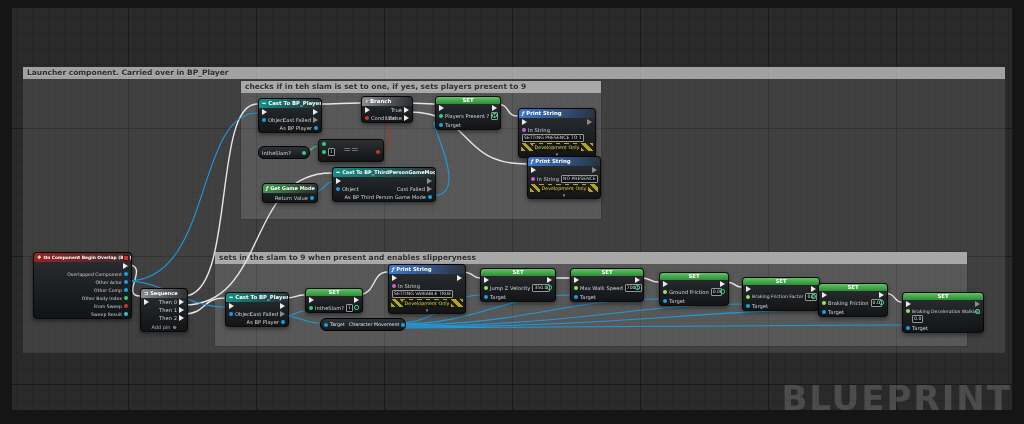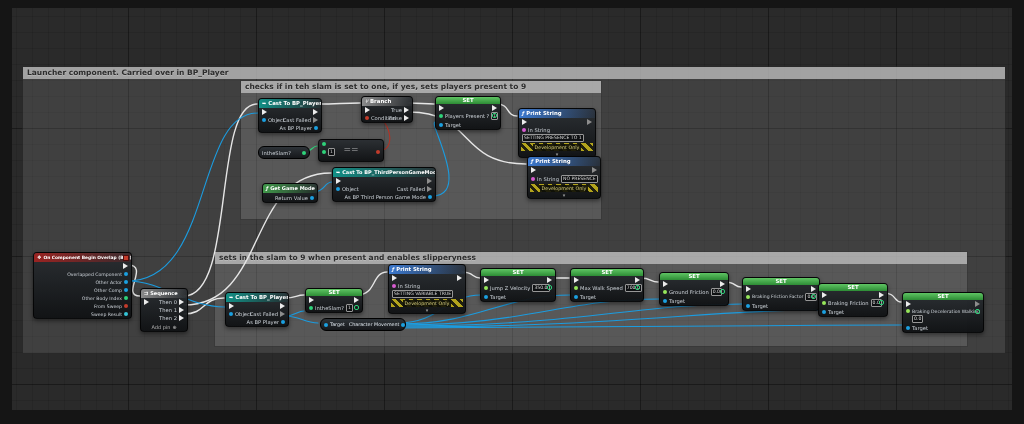--- a/index.html
+++ b/index.html
@@ -624,18 +624,19 @@
         </span>
       </div>
     <div class="row tall">
         <span class="pl">
           <span class="dot c-obj"></span>
           <span class="t">Target</span>
         </span>
       </div>
   </div>
 
+  <div class="wm">BLUEPRINT</div>
   <div class="frame" style="left:0;top:0;width:1024px;height:8px;"></div>
   <div class="frame" style="left:0;bottom:0;width:1024px;height:14px;"></div>
   <div class="frame" style="left:0;top:0;width:12px;height:424px;"></div>
   <div class="frame" style="right:0;top:0;width:12px;height:424px;"></div>
 
 </div>
 
 </body></html>

